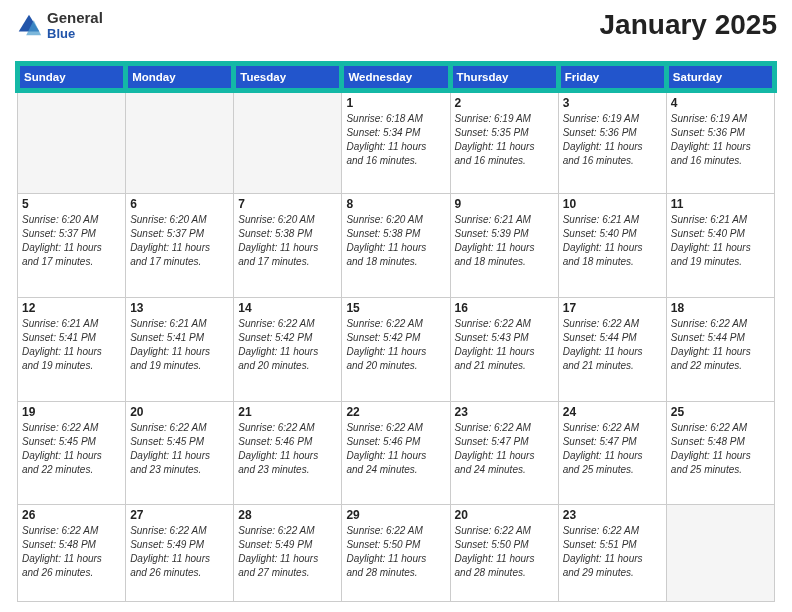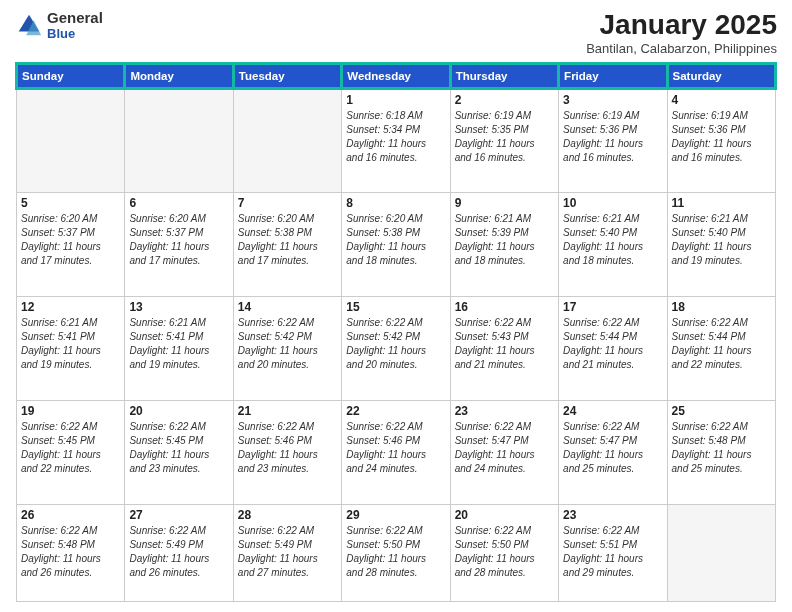--- a/index.html
+++ b/index.html
@@ -14,21 +14,21 @@
       width: 792px;
       height: 612px;
       padding: 10px 15px;
       display: flex;
       flex-direction: column;
     }
     .header {
       display: flex;
       justify-content: space-between;
       align-items: flex-start;
-      margin-bottom: 6px;
+      margin-bottom: 20px;
     }
     .logo {
       display: flex;
       align-items: center;
       gap: 4px;
     }
     .logo-text {
       display: flex;
       flex-direction: column;
       line-height: 1.1;
@@ -66,21 +66,21 @@
       border-collapse: collapse;
       width: 100%;
       table-layout: fixed;
     }
     .calendar th {
       background: #2255cc;
       color: #fff;
       font-size: 11.5px;
       font-weight: bold;
       padding: 5px 4px;
-      border: 3px solid #14b8a6;
+      border: 5px solid #14b8a6;
       text-align: left;
     }
     .calendar td {
       border: 1px solid #ccc;
       vertical-align: top;
       padding: 3px 4px;
       font-size: 9.5px;
       color: #333;
       background: #fff;
       height: 88px;
@@ -115,21 +115,20 @@
         <polygon points="15,4 26,22 4,22" fill="#2255aa"></polygon>
         <polygon points="20,10 28,26 12,26" fill="#4499cc" opacity="0.7"></polygon>
       </svg>
       <div class="logo-text">
         <span class="logo-general">General</span>
         <span class="logo-blue">Blue</span>
       </div>
     </div>
     <div class="title-block">
       <div class="month-title">January 2025</div>
-      <div class="location">Bantilan, Calabarzon, Philippines</div>
     </div>
   </div>
 
   <table class="calendar">
     <thead>
       <tr>
         <th>Sunday</th>
         <th>Monday</th>
         <th>Tuesday</th>
         <th>Wednesday</th>

